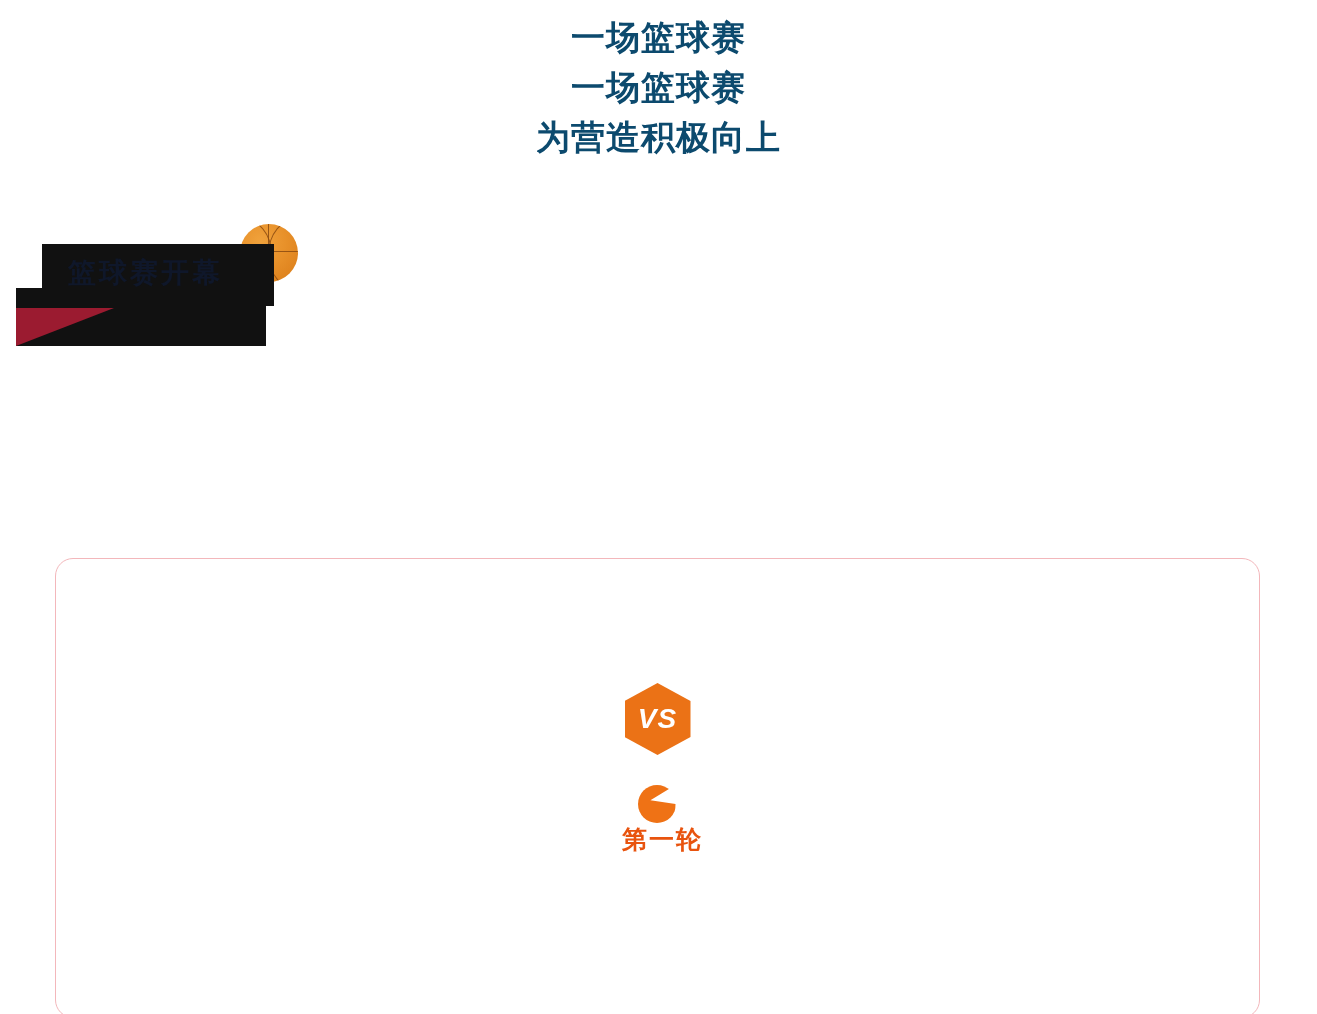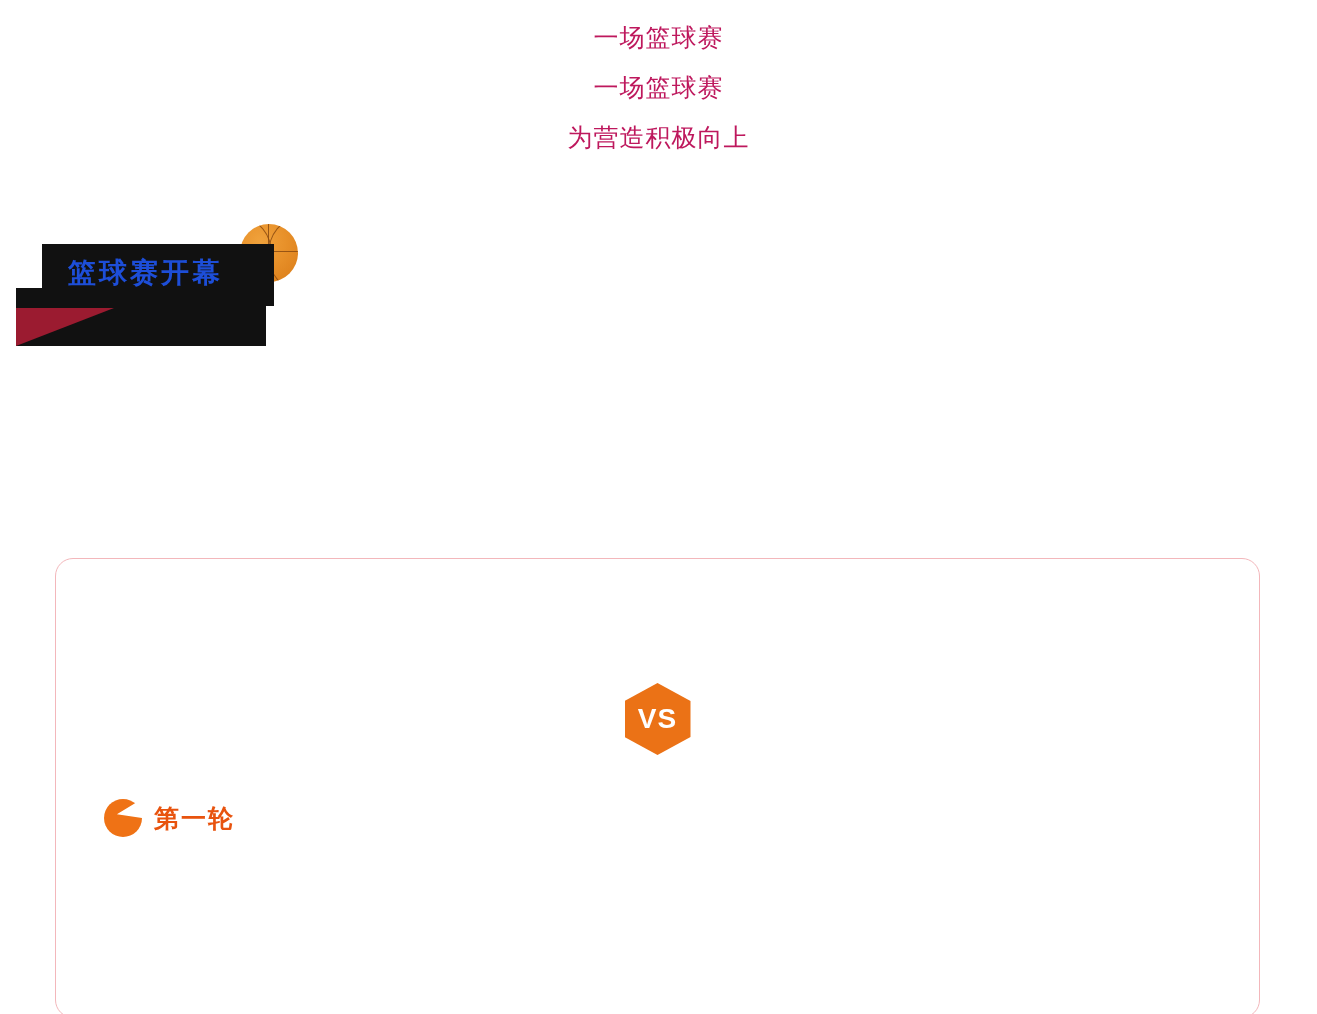--- a/index.html
+++ b/index.html
@@ -16,25 +16,25 @@
     overflow: hidden;
   }
 
   
   .poem {
     width: 100%;
     padding-top: 12px;
     text-align: center;
   }
   .poem-line {
-    font-size: 25px;
+    font-size: 34px;
     line-height: 50px;
-    color: #be185d;
+    color: #0c4a6e;
     letter-spacing: 1px;
-    font-weight: 400;
+    font-weight: 700;
   }
 
   
   .section-badge {
     position: relative;
     margin-top: 60px;
     height: 160px;
   }
   .badge-black-main {
     position: absolute;
@@ -96,21 +96,21 @@
     left: 28px; top: 0; width: 0; height: 58px;
     border-left: 1.8px solid #8a4a10;
     opacity: .85;
   }
   .badge-text {
     position: absolute;
     left: 68px;
     top: 32px;
     font-size: 28px;
     font-weight: 700;
-    color: #1d4ed8;
+    color: #0f172a;
     letter-spacing: 3px;
     z-index: 5;
   }
 
   
   .card {
     position: absolute;
     left: 55px;
     top: 558px;
     width: 1205px;
@@ -148,28 +148,30 @@
     clip-path: polygon(50% 0%, 100% 25%, 100% 75%, 50% 100%, 0% 75%, 0% 25%);
     display: flex;
     align-items: center;
     justify-content: center;
   }
   .vs-hex span {
     color: #ffffff;
     font-size: 28px;
     font-weight: 700;
     letter-spacing: 1px;
+    font-style: italic;
   }
 
   
   .round-row {
-    margin-top: 44px;
+    margin-top: 30px;
     display: flex;
     align-items: center;
     padding-left: 10px;
+    flex-direction: column;
   }
   .pac-icon {
     width: 38px;
     height: 38px;
     background: #ef7215;
     border-radius: 50%;
     clip-path: polygon(100% 0%, 34% 40%, 100% 50%, 100% 100%, 0% 100%, 0% 0%);
     margin-right: 12px;
     flex: none;
   }

